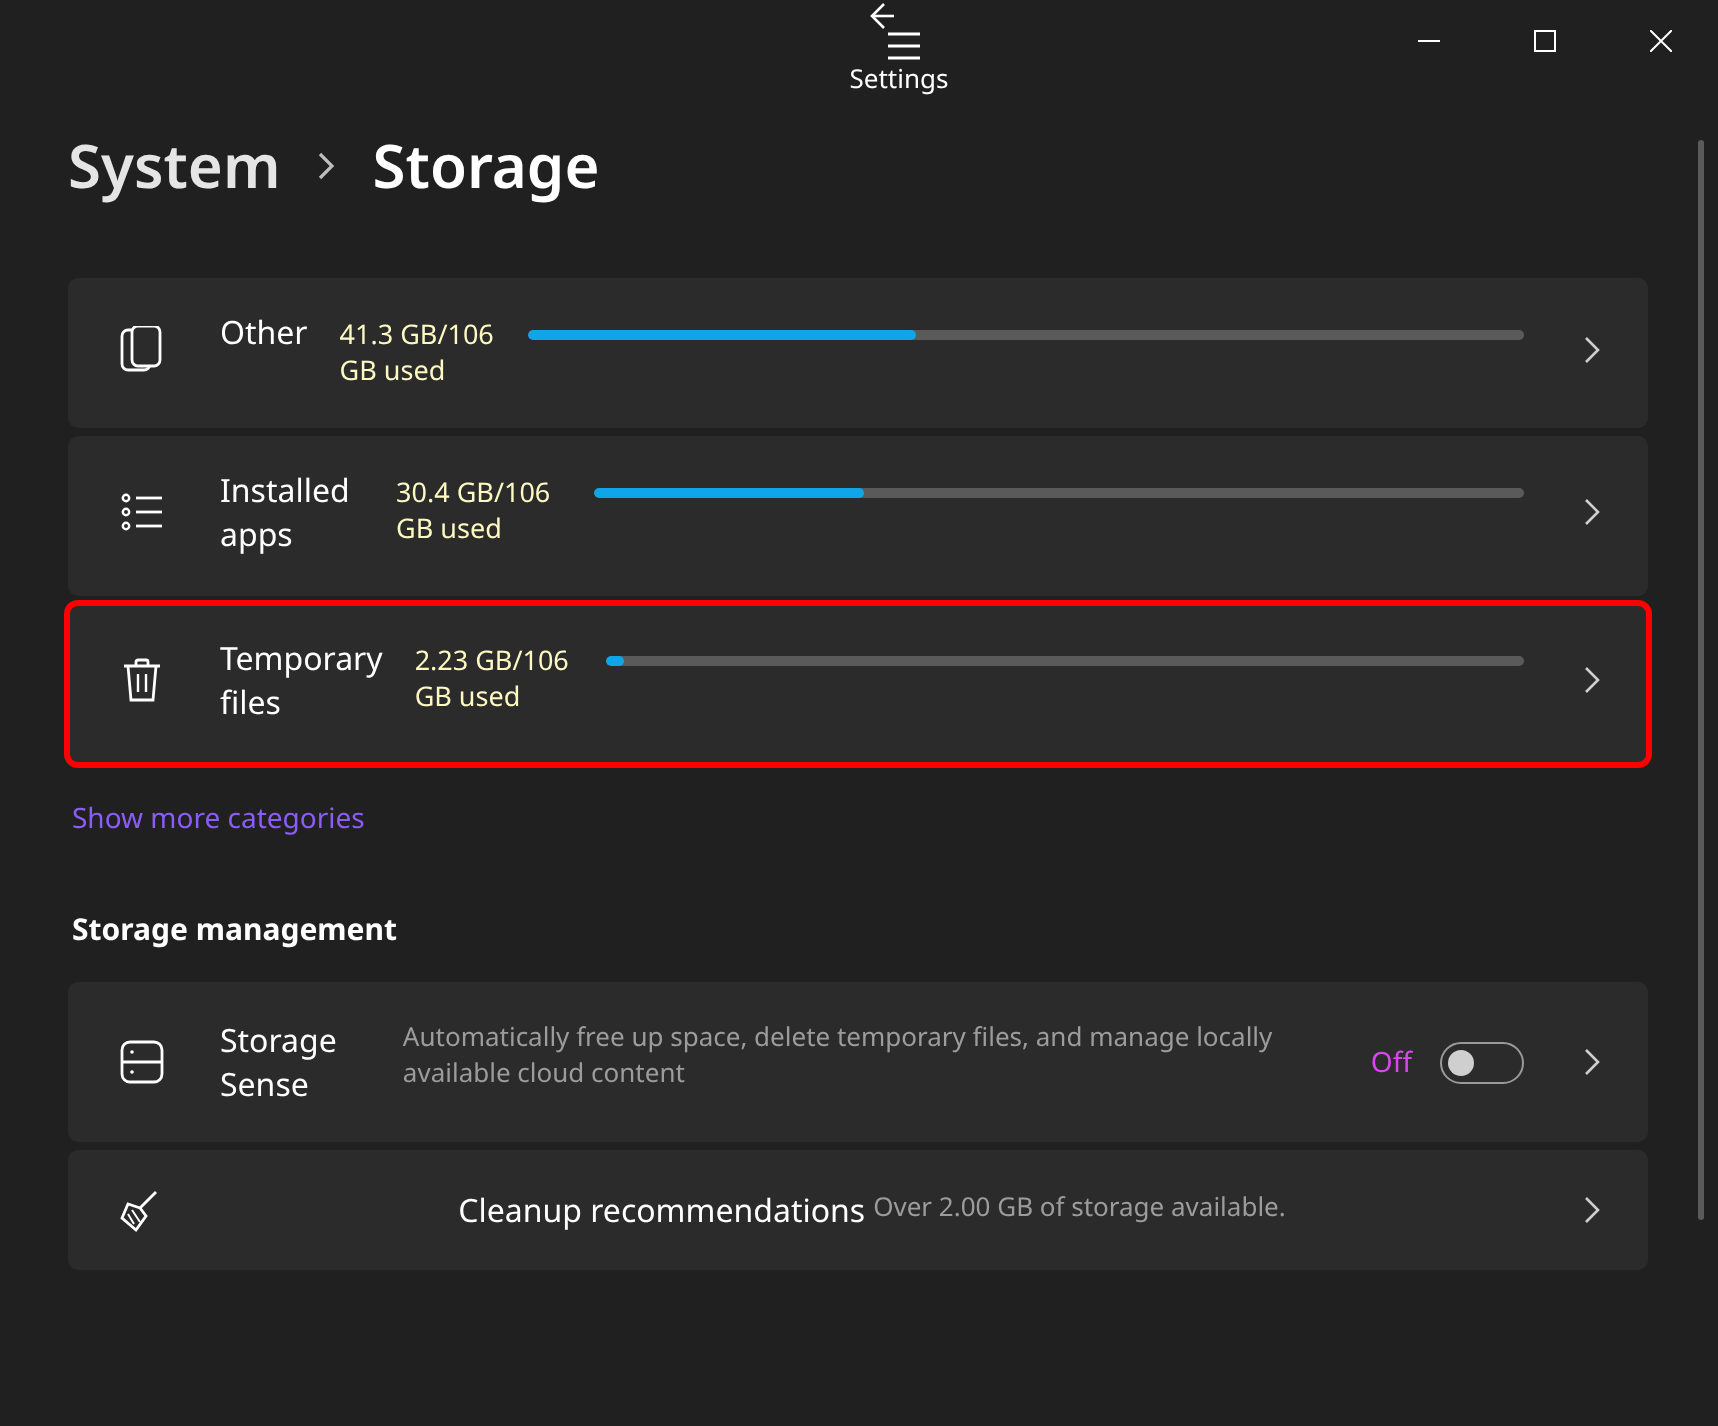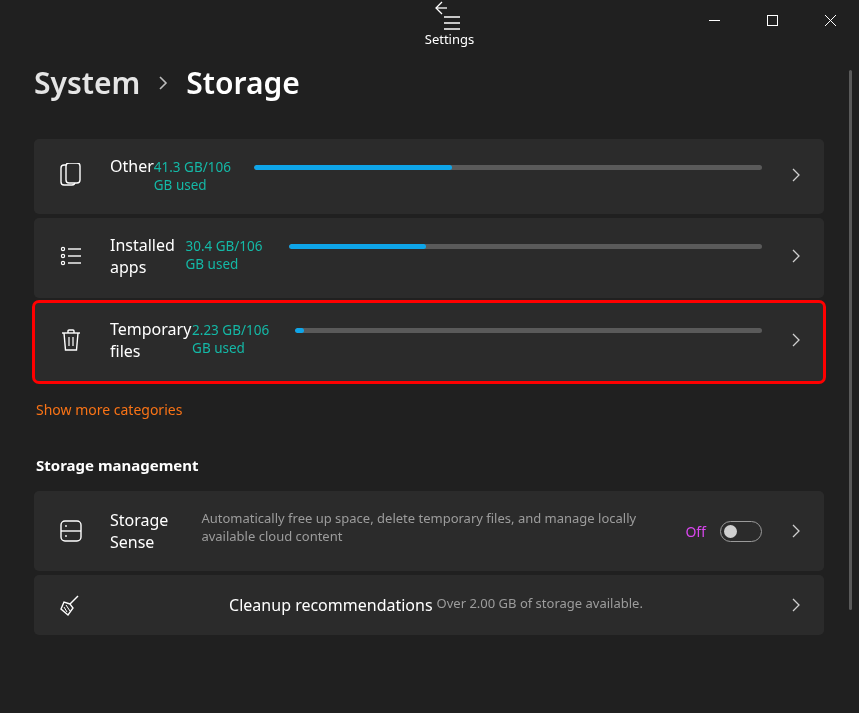--- a/index.html
+++ b/index.html
@@ -104,22 +104,23 @@
     display: flex;
     align-items: baseline;
     justify-content: space-between;
   }
   .card .label {
     font-size: 16px;
     color: #fff;
   }
   .card .usage {
     font-size: 13.5px;
-    color: #14b8a6;
+    color: #fef9c3;
     margin-right: 8px;
+    margin-left: 16px;
   }
   .card .bar {
     margin-top: 10px;
     height: 5px;
     width: 100%;
     background: #5a5a5a;
     border-radius: 3px;
     overflow: hidden;
     position: relative;
   }
@@ -139,21 +140,21 @@
     padding: 18px 18px 18px 22px;
   }
   .card.mgmt .body { gap: 4px; }
   .card .sublabel {
     font-size: 13px;
     color: #9c9c9c;
     line-height: 1.4;
     max-width: 460px;
   }
   .show-more {
-    color: #f97316;
+    color: #8b5cf6;
     font-size: 14px;
     margin: 18px 0 28px 2px;
     display: inline-block;
     cursor: pointer;
   }
   .section-title {
     font-size: 15px;
     font-weight: 700;
     margin: 8px 0 16px 2px;
   }

